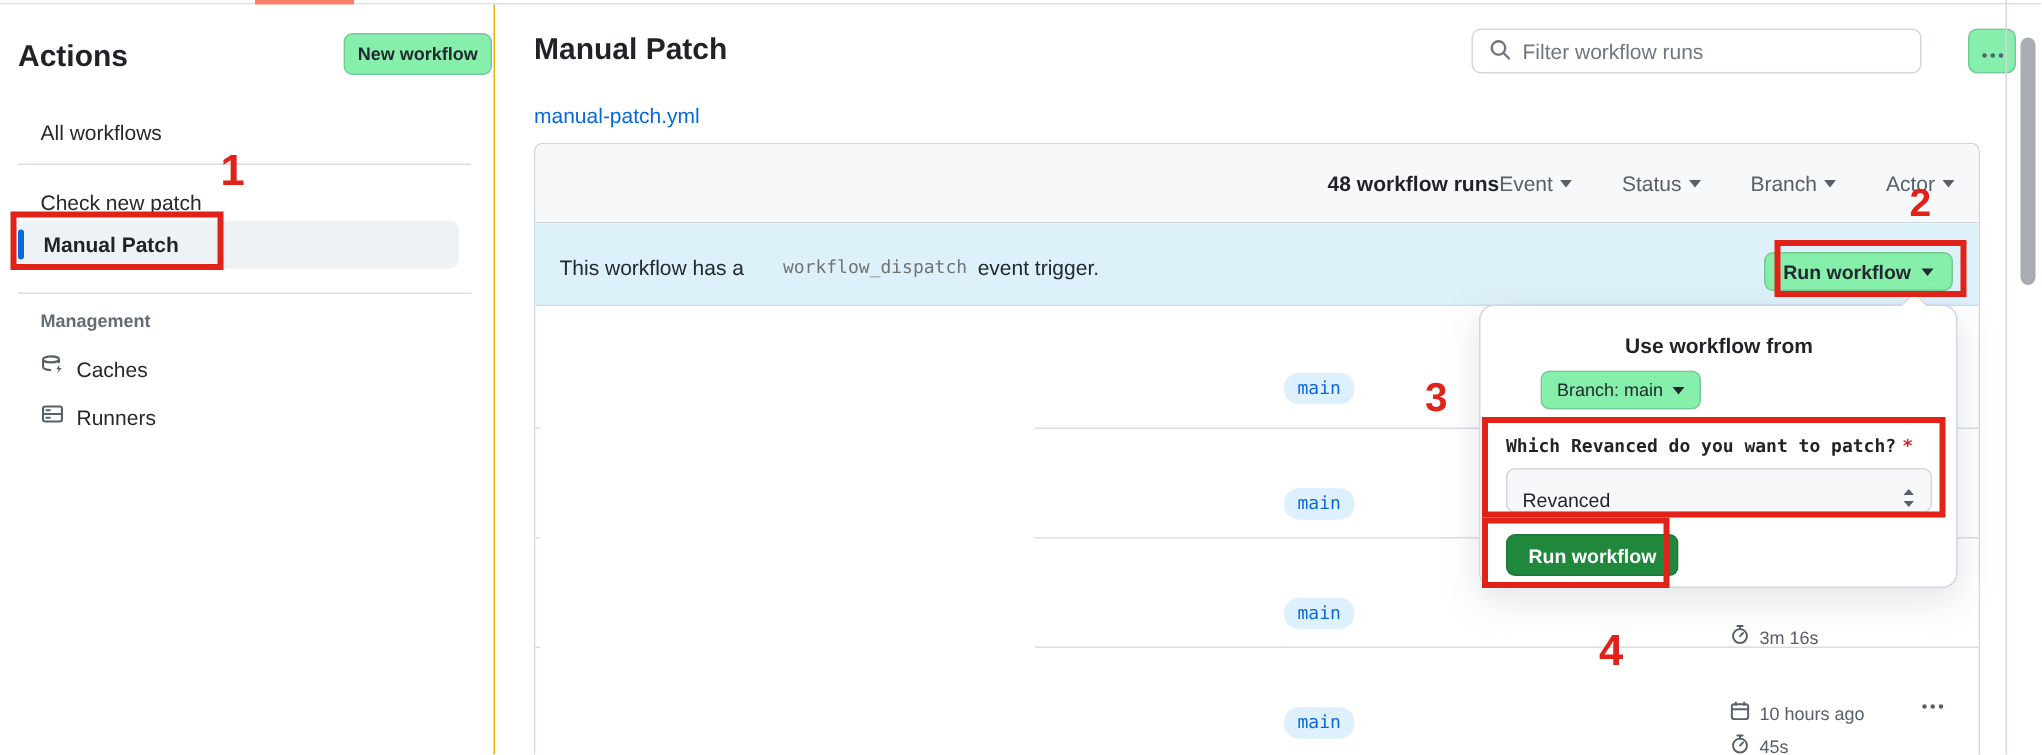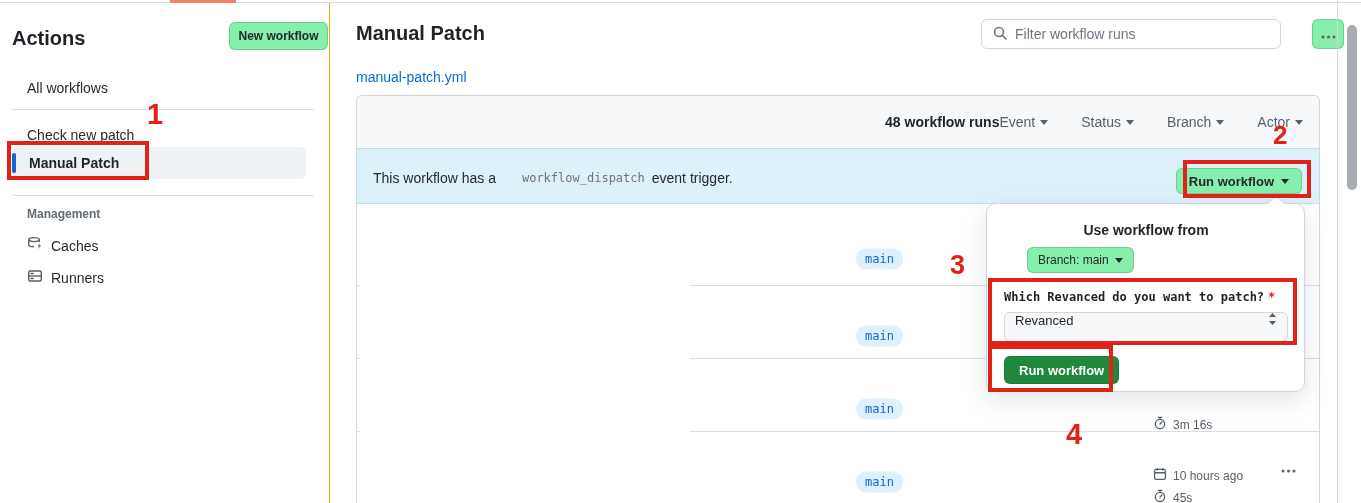--- a/index.html
+++ b/index.html
@@ -97,21 +97,21 @@
   .panel-ptr {
     position:absolute; top:-7px; left:283px; width:12px; height:12px; background:#fff;
     border-left:1px solid #d0d7de; border-top:1px solid #d0d7de; transform:rotate(45deg);
   }
   .p-title { font-size:14px; font-weight:700; color:#1f2328; margin-top:2px;text-align:center; }
   .branch-btn { margin-top:9px; height:26px; padding:0 10px; font-size:12px; font-weight:500; gap:6px; }
   .input-label { margin-top:17px; font-family:"DejaVu Sans Mono", monospace; font-size:12px; font-weight:700; color:#1f2328; }
   .req { color:#cf222e; margin-left:4px; }
   .select {
     margin-top:8px; width:100%; height:30px; background:#f6f8fa; border:1px solid #d0d7de; border-radius:6px;
-    display:flex; align-items:flex-start; justify-content:space-between; padding:0 10px; font-size:13px; color:#1f2328; cursor:pointer;
+    display:flex; align-items:flex-end; justify-content:space-between; padding:0 10px; font-size:13px; color:#1f2328; cursor:pointer;
   }
   .select svg { color:#57606a; }
   .green-btn {
     margin-top:14px; height:28px; padding:0 14px; display:inline-flex; align-items:center;
     background:#1f883d; color:#fff; border:1px solid rgba(31,35,40,0.15); border-radius:6px;
     font-size:13px; font-weight:600; font-family:inherit; cursor:pointer;
   }
 
   
   .ann-box { position:absolute; border:4px solid #e12218; z-index:8; pointer-events:none; }

